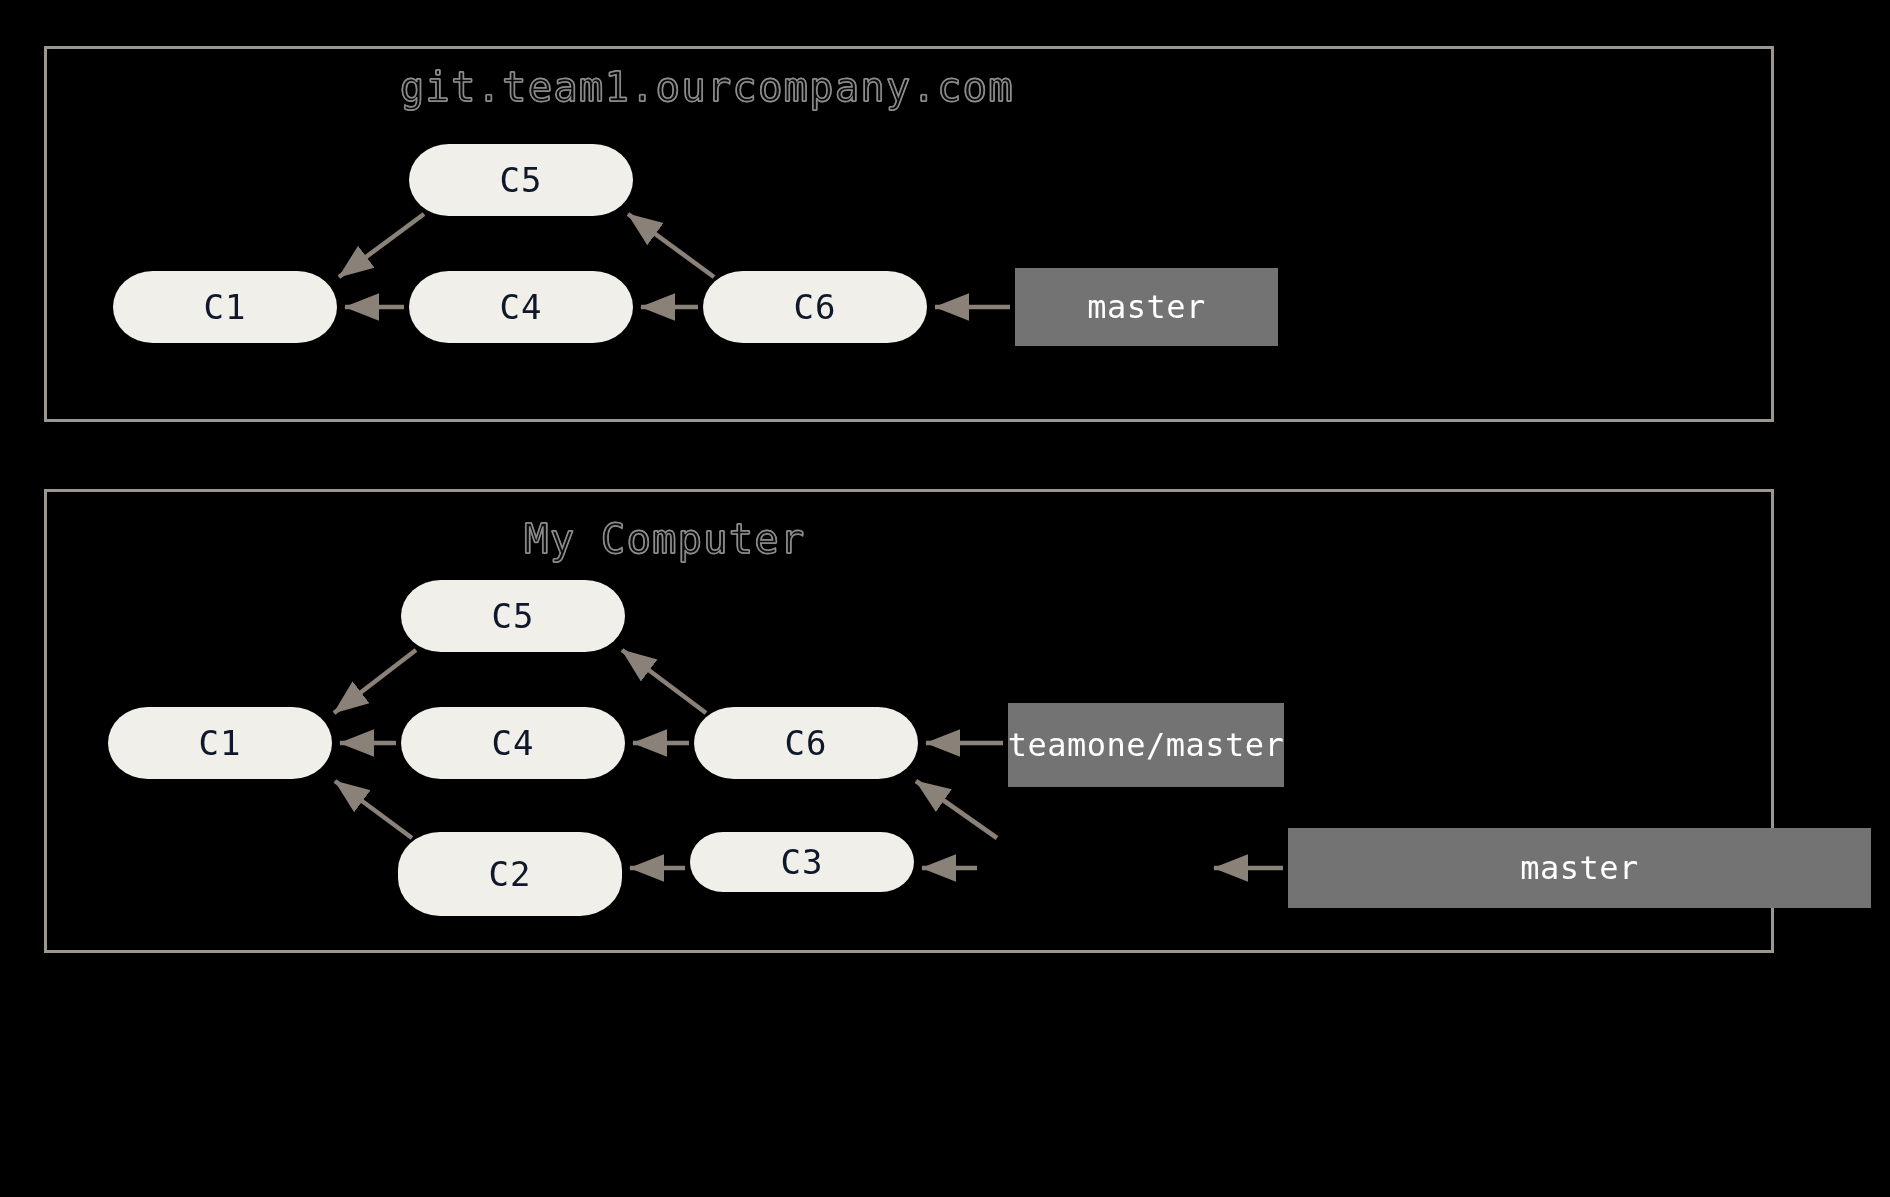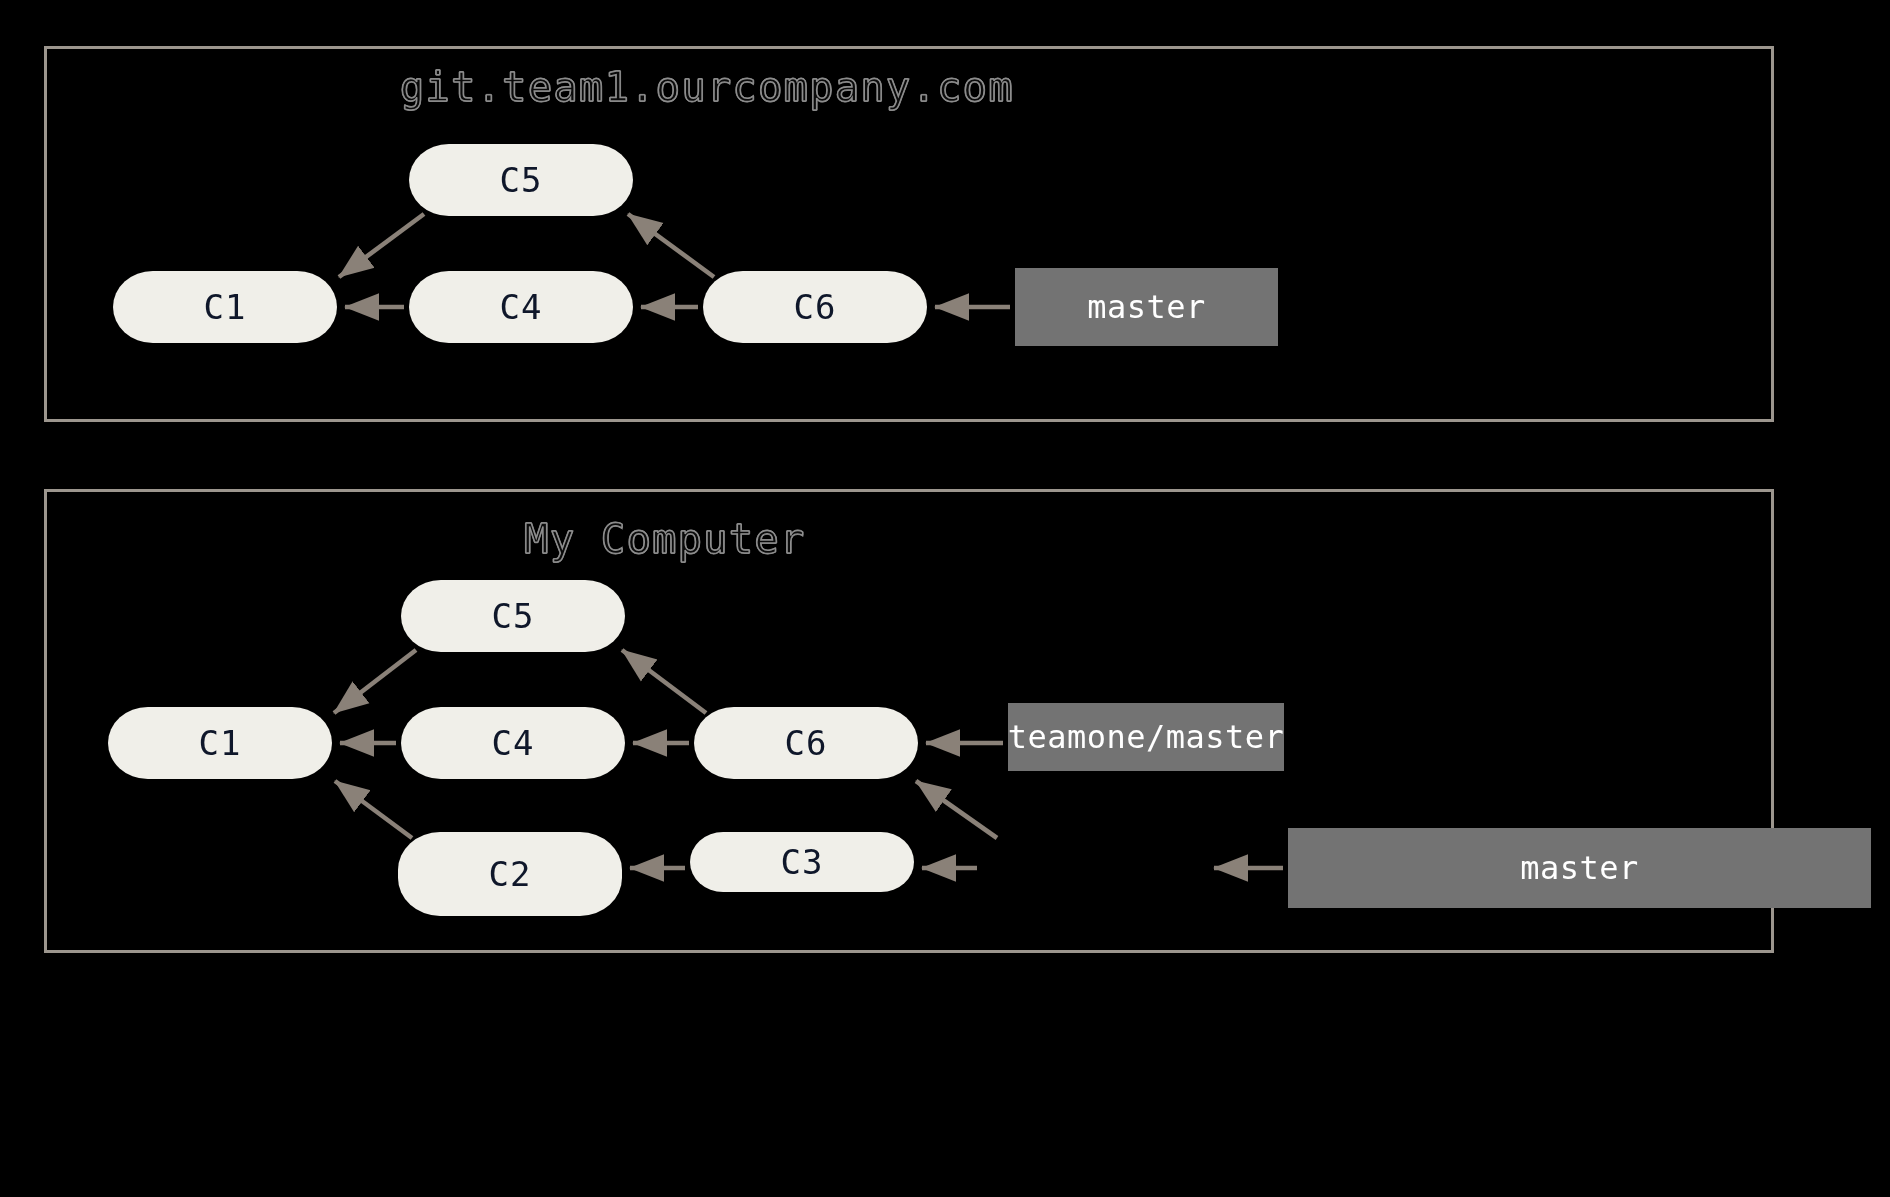--- a/index.html
+++ b/index.html
@@ -137,21 +137,21 @@
   <div class="node" style="left:694px; top:707px; width:224px; height:72px;">
     <span class="node-label">C6</span>
   </div>
   <div class="node" style="left:398px; top:832px; width:224px; height:84px;">
     <span class="node-label">C2</span>
   </div>
   <div class="node" style="left:690px; top:832px; width:224px; height:60px;">
     <span class="node-label">C3</span>
   </div>
 
-  <div class="ref" style="left:1008px; top:703px; width:276px; height:68px;">
+  <div class="ref" style="left:1008px; top:703px; width:276px; height:84px;">
     <span class="ref-label">teamone/master</span>
   </div>
   <div class="ref" style="left:1288px; top:828px; width:583px; height:80px;">
     <span class="ref-label">master</span>
   </div>
 
   <svg id="arrow-layer" viewBox="0 0 1890 1197" width="1890" height="1197">
     <defs>
       <marker id="ah" markerWidth="9" markerHeight="9" refX="7.4" refY="3.2" orient="auto" markerUnits="strokeWidth">
         <path d="M0,0.2 L7.6,3.2 L0,6.2 z" fill="#8a8178"></path>

